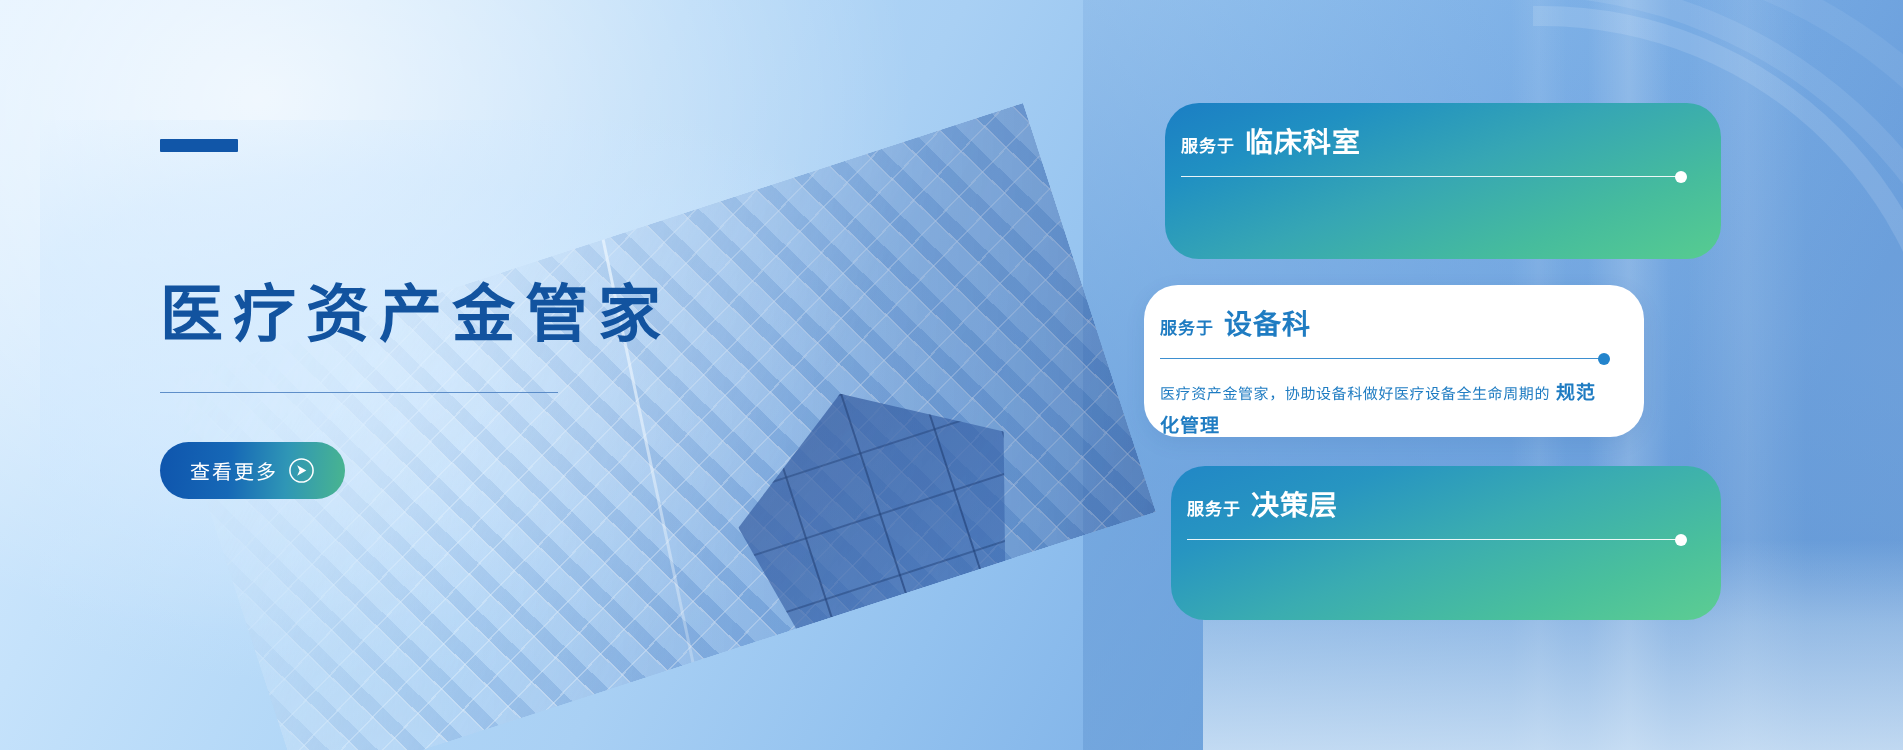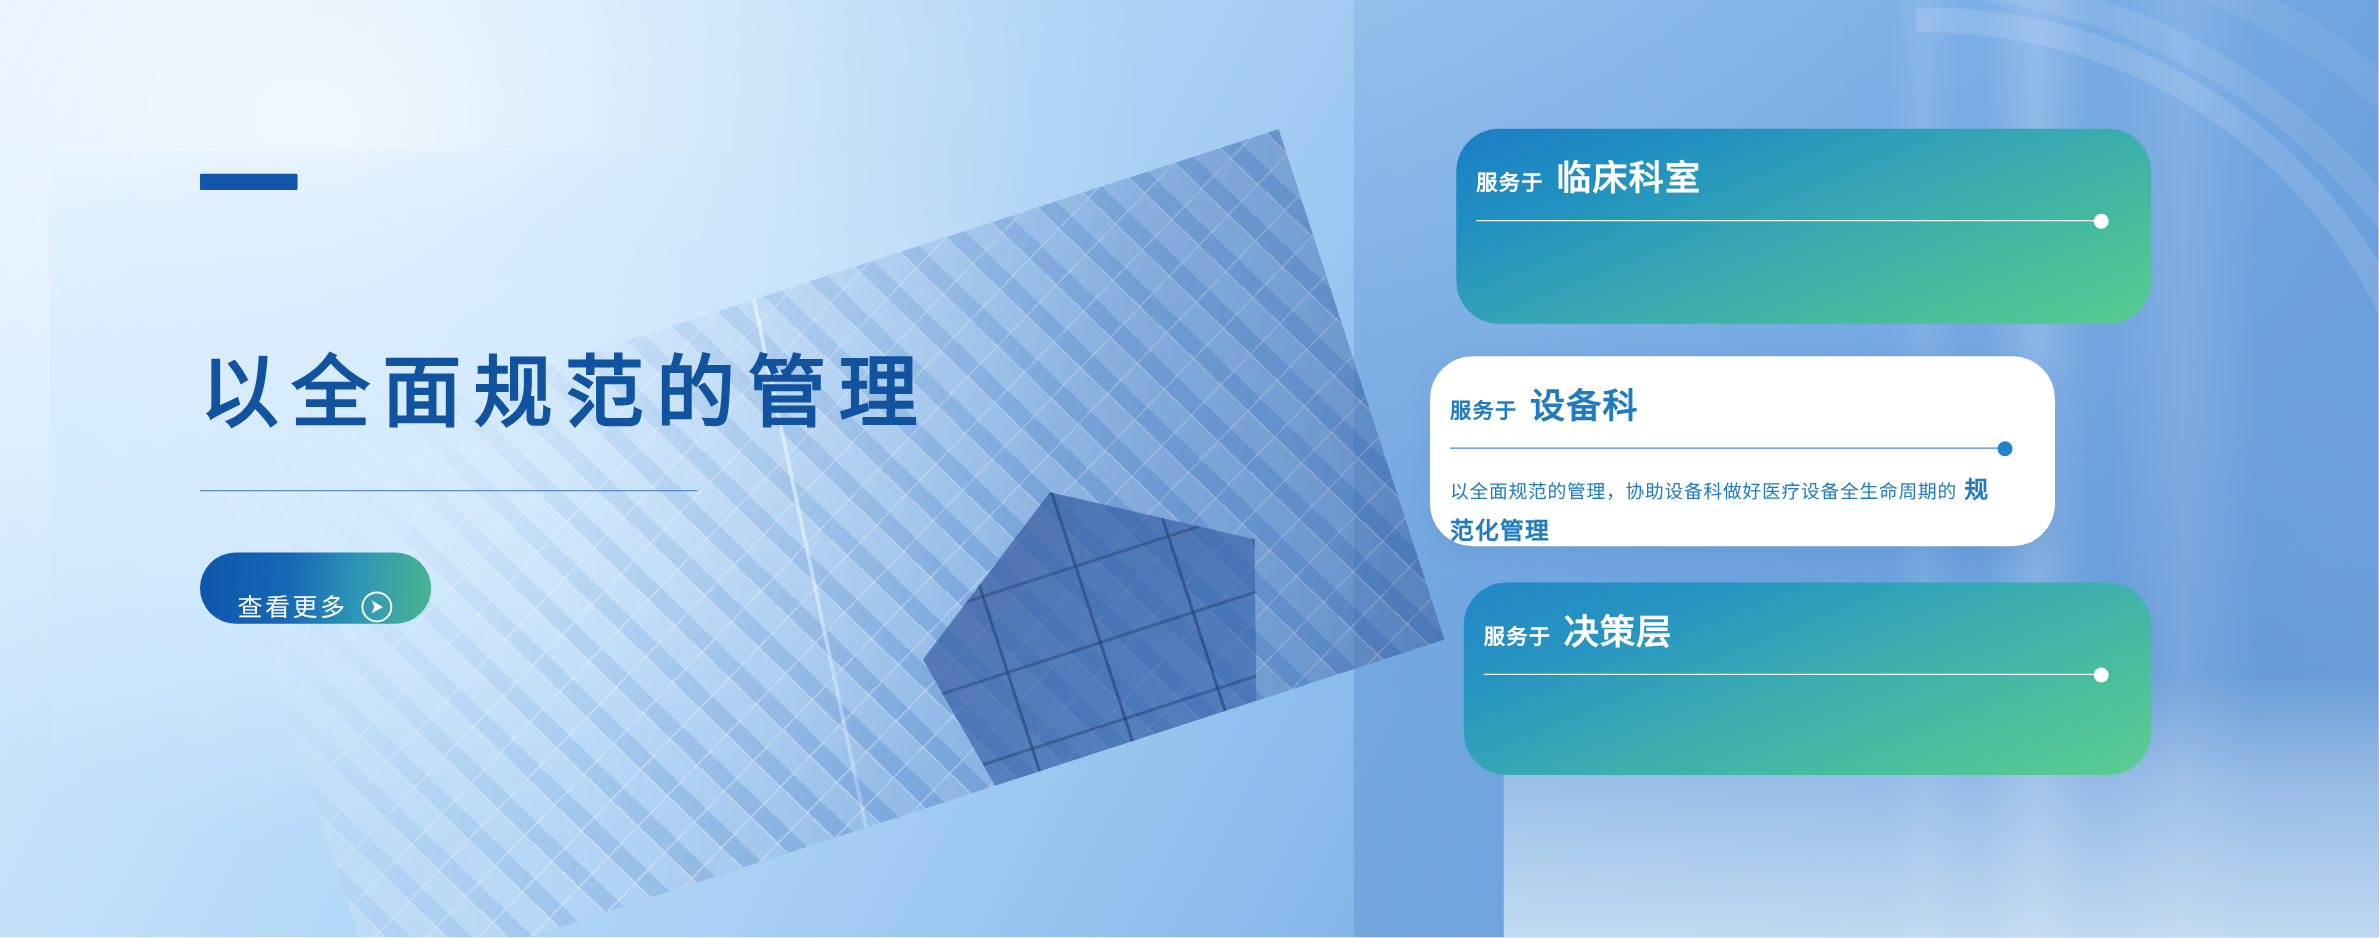--- a/index.html
+++ b/index.html
@@ -203,21 +203,21 @@
   }
   .cta {
     position: absolute;
     left: 0; top: 442px;
     width: 185px; height: 57px;
     border: none;
     border-radius: 29px;
     background: linear-gradient(95deg, #0f55ad 0%, #1668b6 38%, #2f96b6 68%, #49b58f 100%);
     color: #ffffff;
     display: flex;
-    align-items: flex-end;
+    align-items: center;
     justify-content: center;
     gap: 10px;
     cursor: pointer;
     padding: 0 18px;
   }
   .cta-label {
     font-size: 20px;
     letter-spacing: 2px;
     font-family: "DejaVu Sans", "Liberation Sans", sans-serif;
     white-space: nowrap;
@@ -333,21 +333,21 @@
       <div class="facade-shade"></div>
       <div class="ridge"></div>
       <div class="prism"></div>
     </div>
   </div>
 
   <div class="left-pane">
 
     <div class="accent-bar"></div>
 
-    <h1 class="title">以全面规范的管理</h1>
+    <h1 class="title">医疗资产金管家</h1>
 
     <div class="divider"></div>
 
     <button class="cta">
       <span class="cta-label">查看更多</span>
       <svg class="cta-arrow" viewBox="0 0 28 28">
         <circle cx="14" cy="14" r="12" fill="none" stroke="#ffffff" stroke-width="1.6"></circle>
         <path d="M9.5 8.5 L19 14 L9.5 19.5 L12 14 Z" fill="#ffffff"></path>
       </svg>
     </button>
@@ -369,21 +369,21 @@
     <div class="card card-2">
       <div class="card-head">
         <span class="head-prefix">服务于</span>
         <span class="head-strong">设备科</span>
       </div>
       <div class="card-rule">
         <span class="line"></span>
         <span class="dot"></span>
       </div>
       <div class="card-body">
-        <span>以全面规范的管理，协助设备科做好医疗设备全生命周期的</span><span class="emph">规范化管理</span>
+        <span>医疗资产金管家，协助设备科做好医疗设备全生命周期的</span><span class="emph">规范化管理</span>
       </div>
     </div>
 
     <div class="card card-3">
       <div class="card-head">
         <span class="head-prefix">服务于</span>
         <span class="head-strong">决策层</span>
       </div>
       <div class="card-rule">
         <span class="line"></span>

